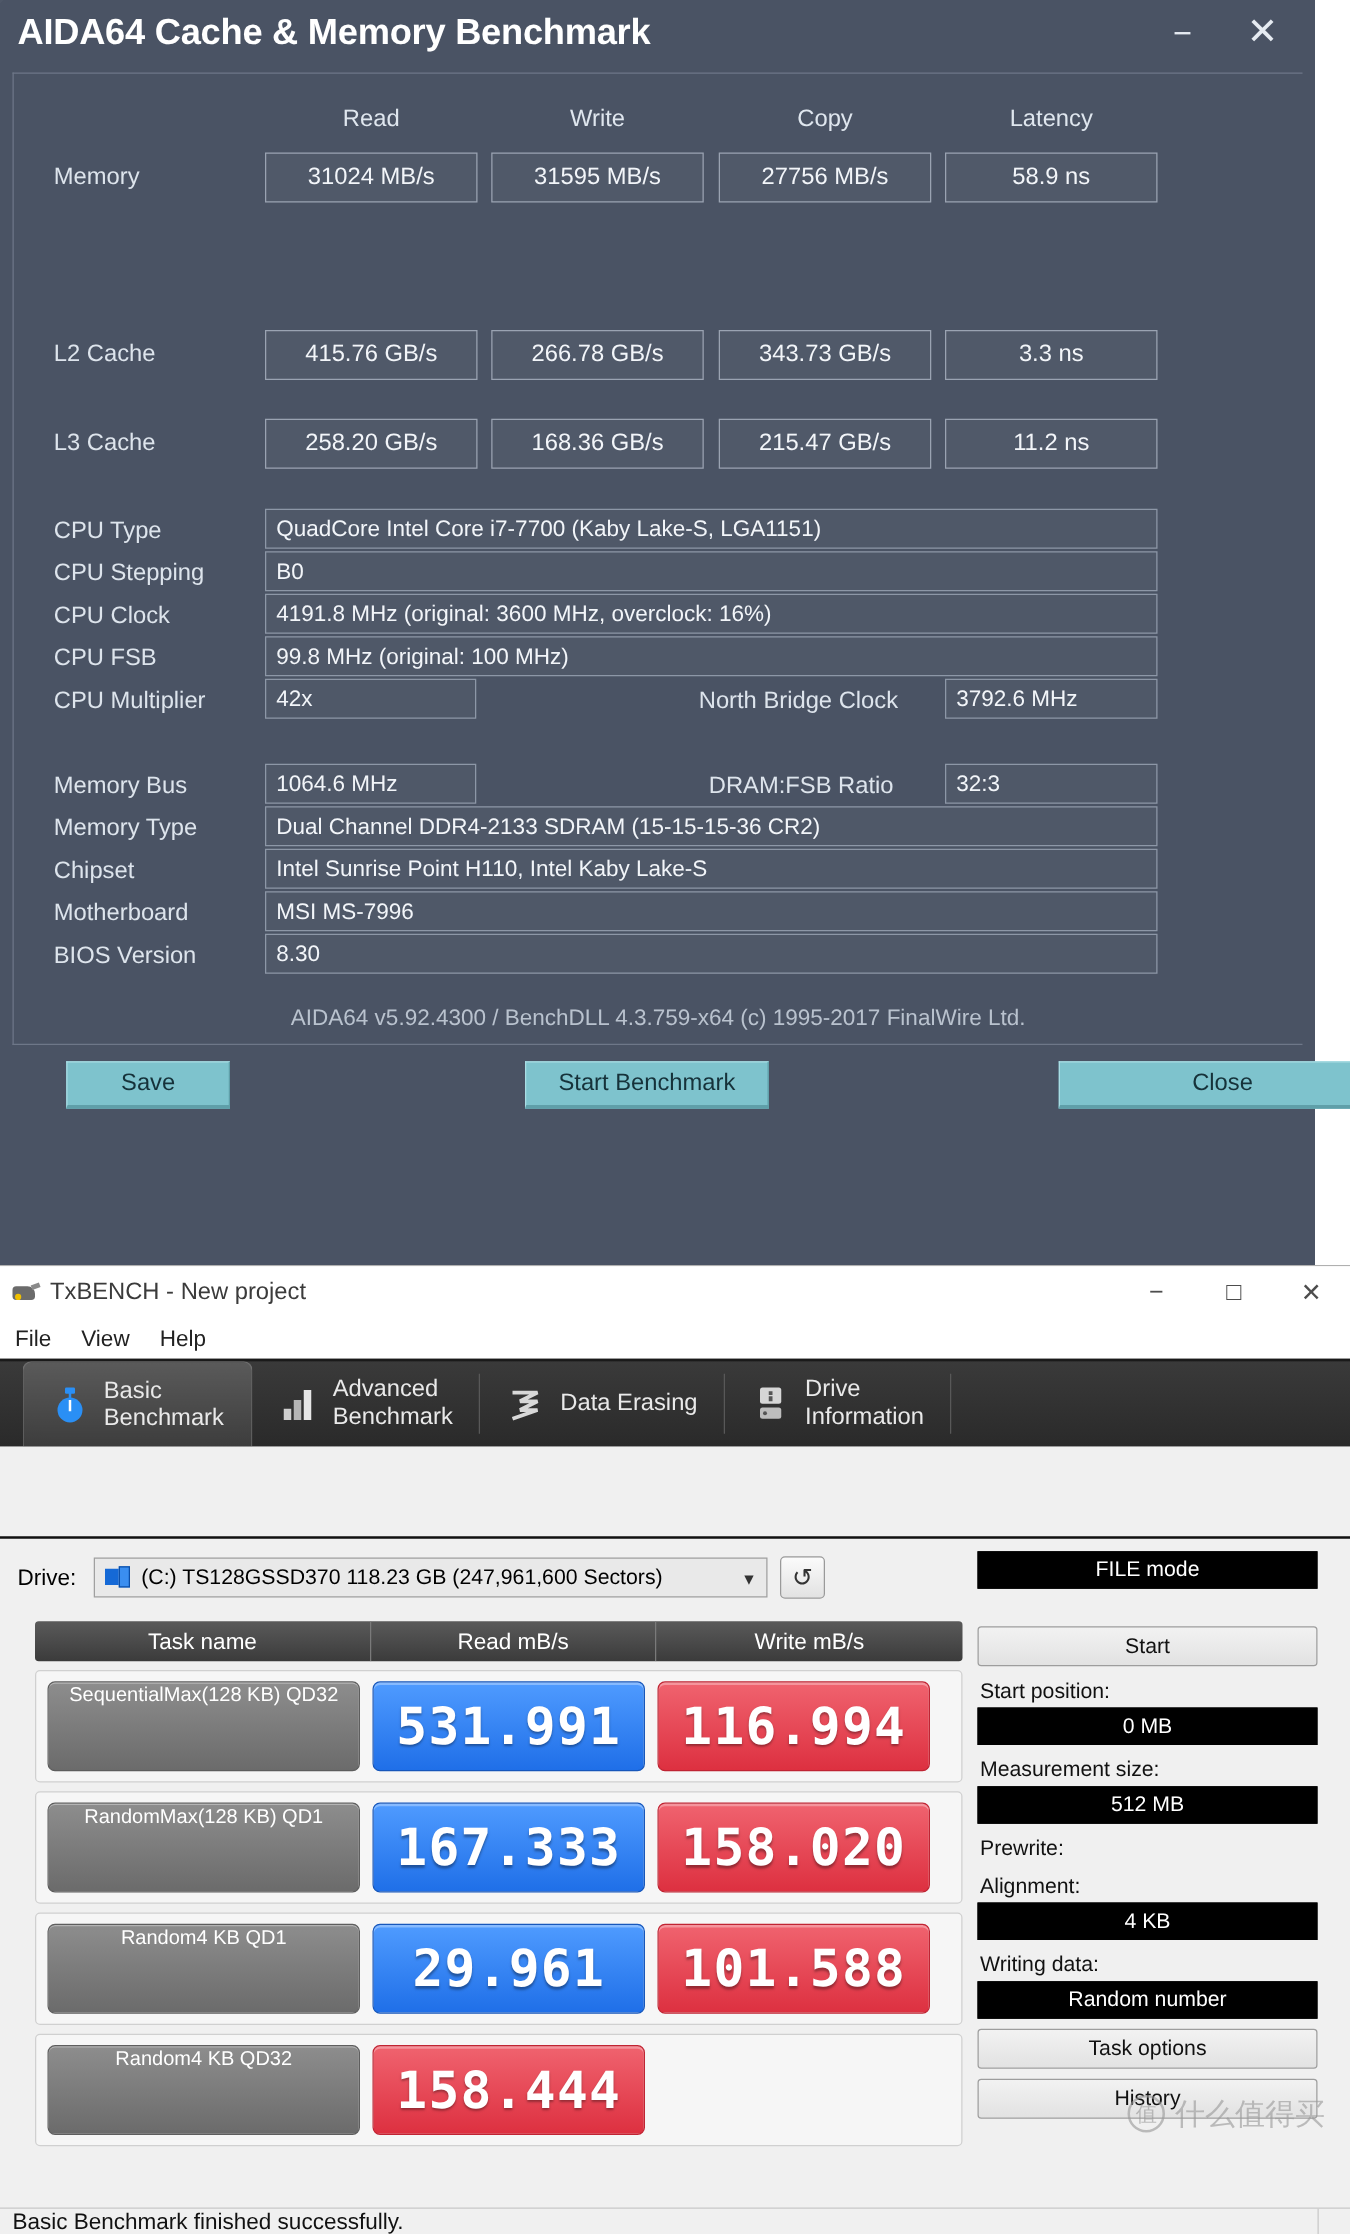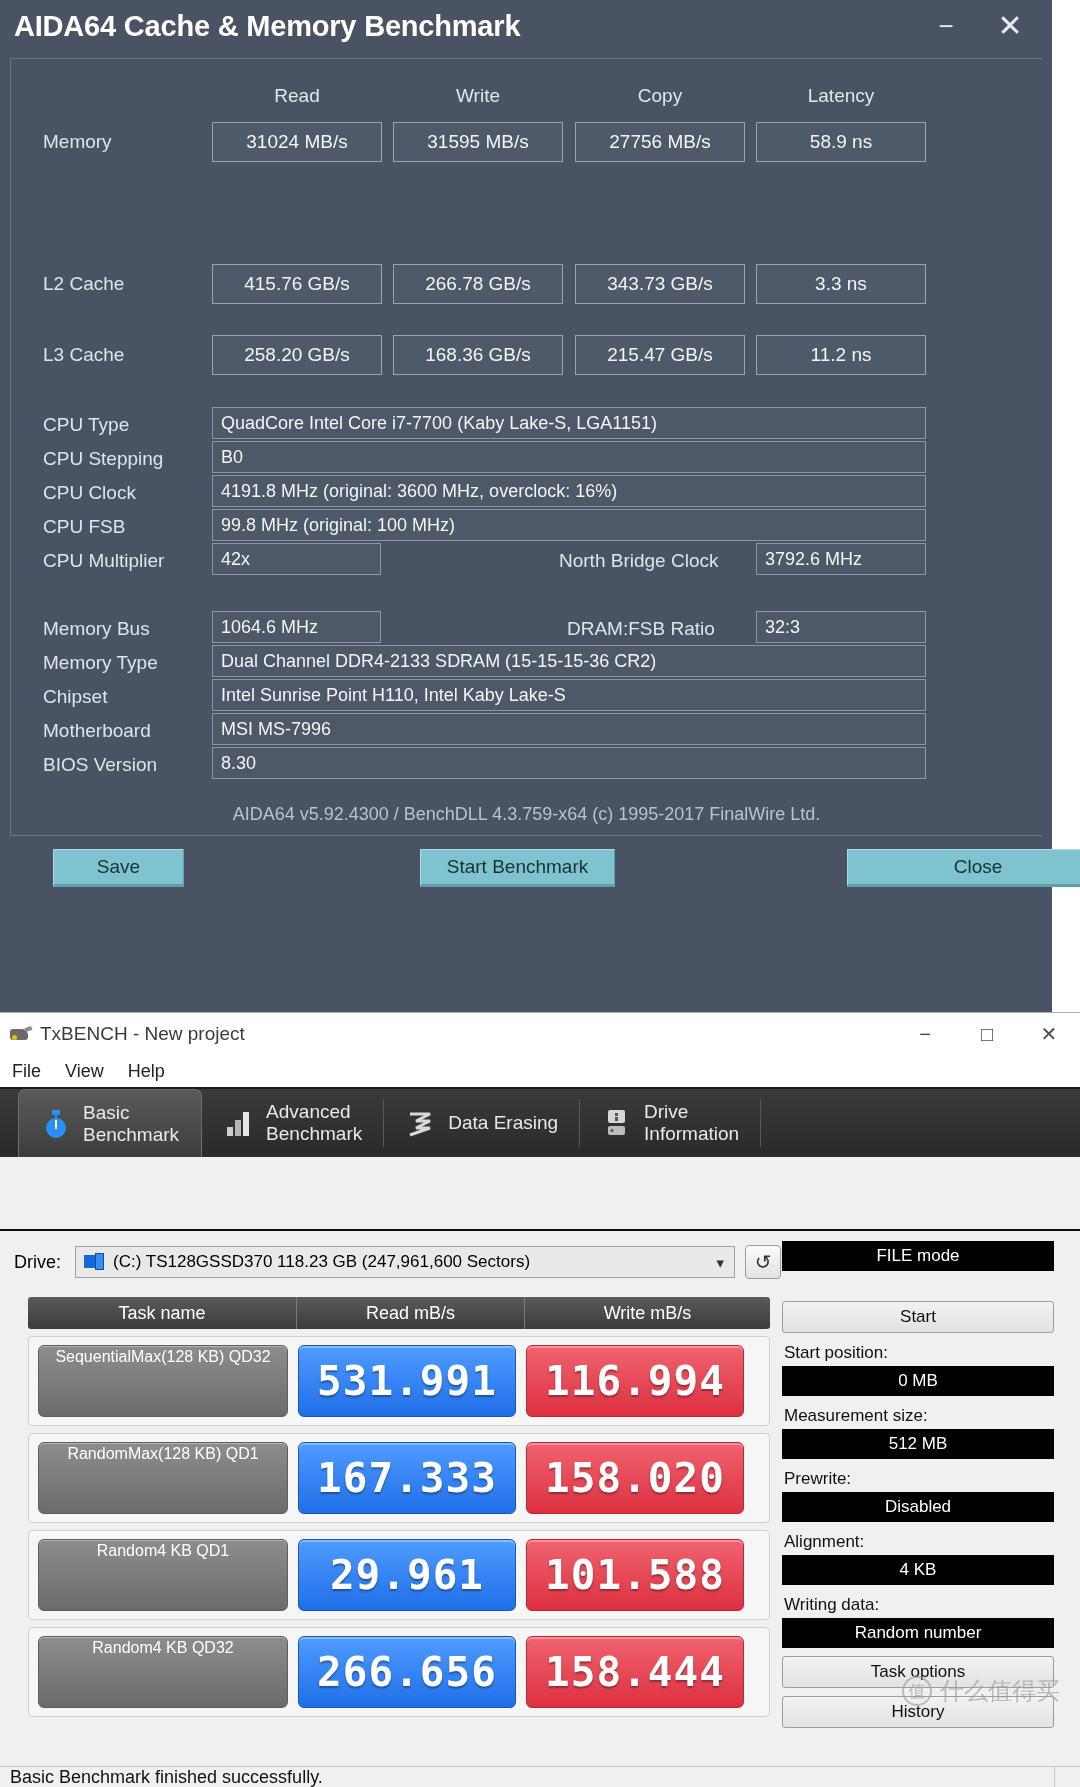--- a/index.html
+++ b/index.html
@@ -111,21 +111,21 @@
     content:""; position:absolute; right:0; top:10px; bottom:10px; width:1px; background:#585858;
   }
   .tx-tab .ic { width: 30px; height: 32px; position: relative; flex: none; }
   .tx-tab .lbl { white-space: pre-line; }
 
   #tx-content { position: absolute; left: 0; right: 0; top: 216px; bottom: 36px; background: #f0f0f0;
                 border-top: 2px solid #111; }
   #drive-row { position: absolute; left: 0; top: 14px; height: 34px; width: 100%; display: flex; align-items: center; }
   #drive-label { margin-left: 14px; font-size: 18px; }
   #drive-select {
-    margin-left: 14px; width: 660px; height: 32px; background: #e9e9e9;
+    margin-left: 14px; width: 539px; height: 32px; background: #e9e9e9;
     border: 1px solid #a0a0a0; display: flex; align-items: center; position: relative;
   }
   #drive-icon { width: 22px; height: 18px; margin-left: 8px; position: relative; flex:none; }
   #drive-icon .sq { position:absolute; left:0; top:2px; width:11px; height:13px; background:#1569d6; }
   #drive-icon .sq2{ position:absolute; left:11px; top:0px; width:9px; height:17px; background:#3a8ef0; border:1px solid #0b4ea8;}
   #drive-text { margin-left: 7px; font-size: 17px; white-space: nowrap; }
   #drive-caret { position: absolute; right: 10px; top: 7px; color: #333; font-size: 15px; }
   #drive-refresh {
     margin-left: 10px; width: 36px; height: 34px; border: 1px solid #9a9a9a;
     background: linear-gradient(#fbfbfb,#e2e2e2); border-radius: 4px;
@@ -412,35 +412,33 @@
         </div>
         <div class="res-val res-read">29.961</div>
         <div class="res-val res-write">101.588</div>
       </div>
 
       <div class="res-row">
         <div class="res-task">
           <span>Random</span>
           <span>4 KB QD32</span>
         </div>
-        <div class="res-val res-read">266.656</div>
         <div class="res-val res-write">158.444</div>
       </div>
     </div>
 
     <div id="sidebar">
       <div class="sb-btnbar">FILE mode</div>
       <div style="height:30px;"></div>
       <div class="sb-btn">Start</div>
       <div class="sb-lbl">Start position:</div>
       <div class="sb-btnbar">0 MB</div>
       <div class="sb-lbl">Measurement size:</div>
       <div class="sb-btnbar">512 MB</div>
       <div class="sb-lbl">Prewrite:</div>
-      <div class="sb-btnbar">Disabled</div>
       <div class="sb-lbl">Alignment:</div>
       <div class="sb-btnbar">4 KB</div>
       <div class="sb-lbl">Writing data:</div>
       <div class="sb-btnbar">Random number</div>
       <div style="height:8px;"></div>
       <div class="sb-btn">Task options</div>
       <div style="height:8px;"></div>
       <div class="sb-btn">History</div>
     </div>
 

